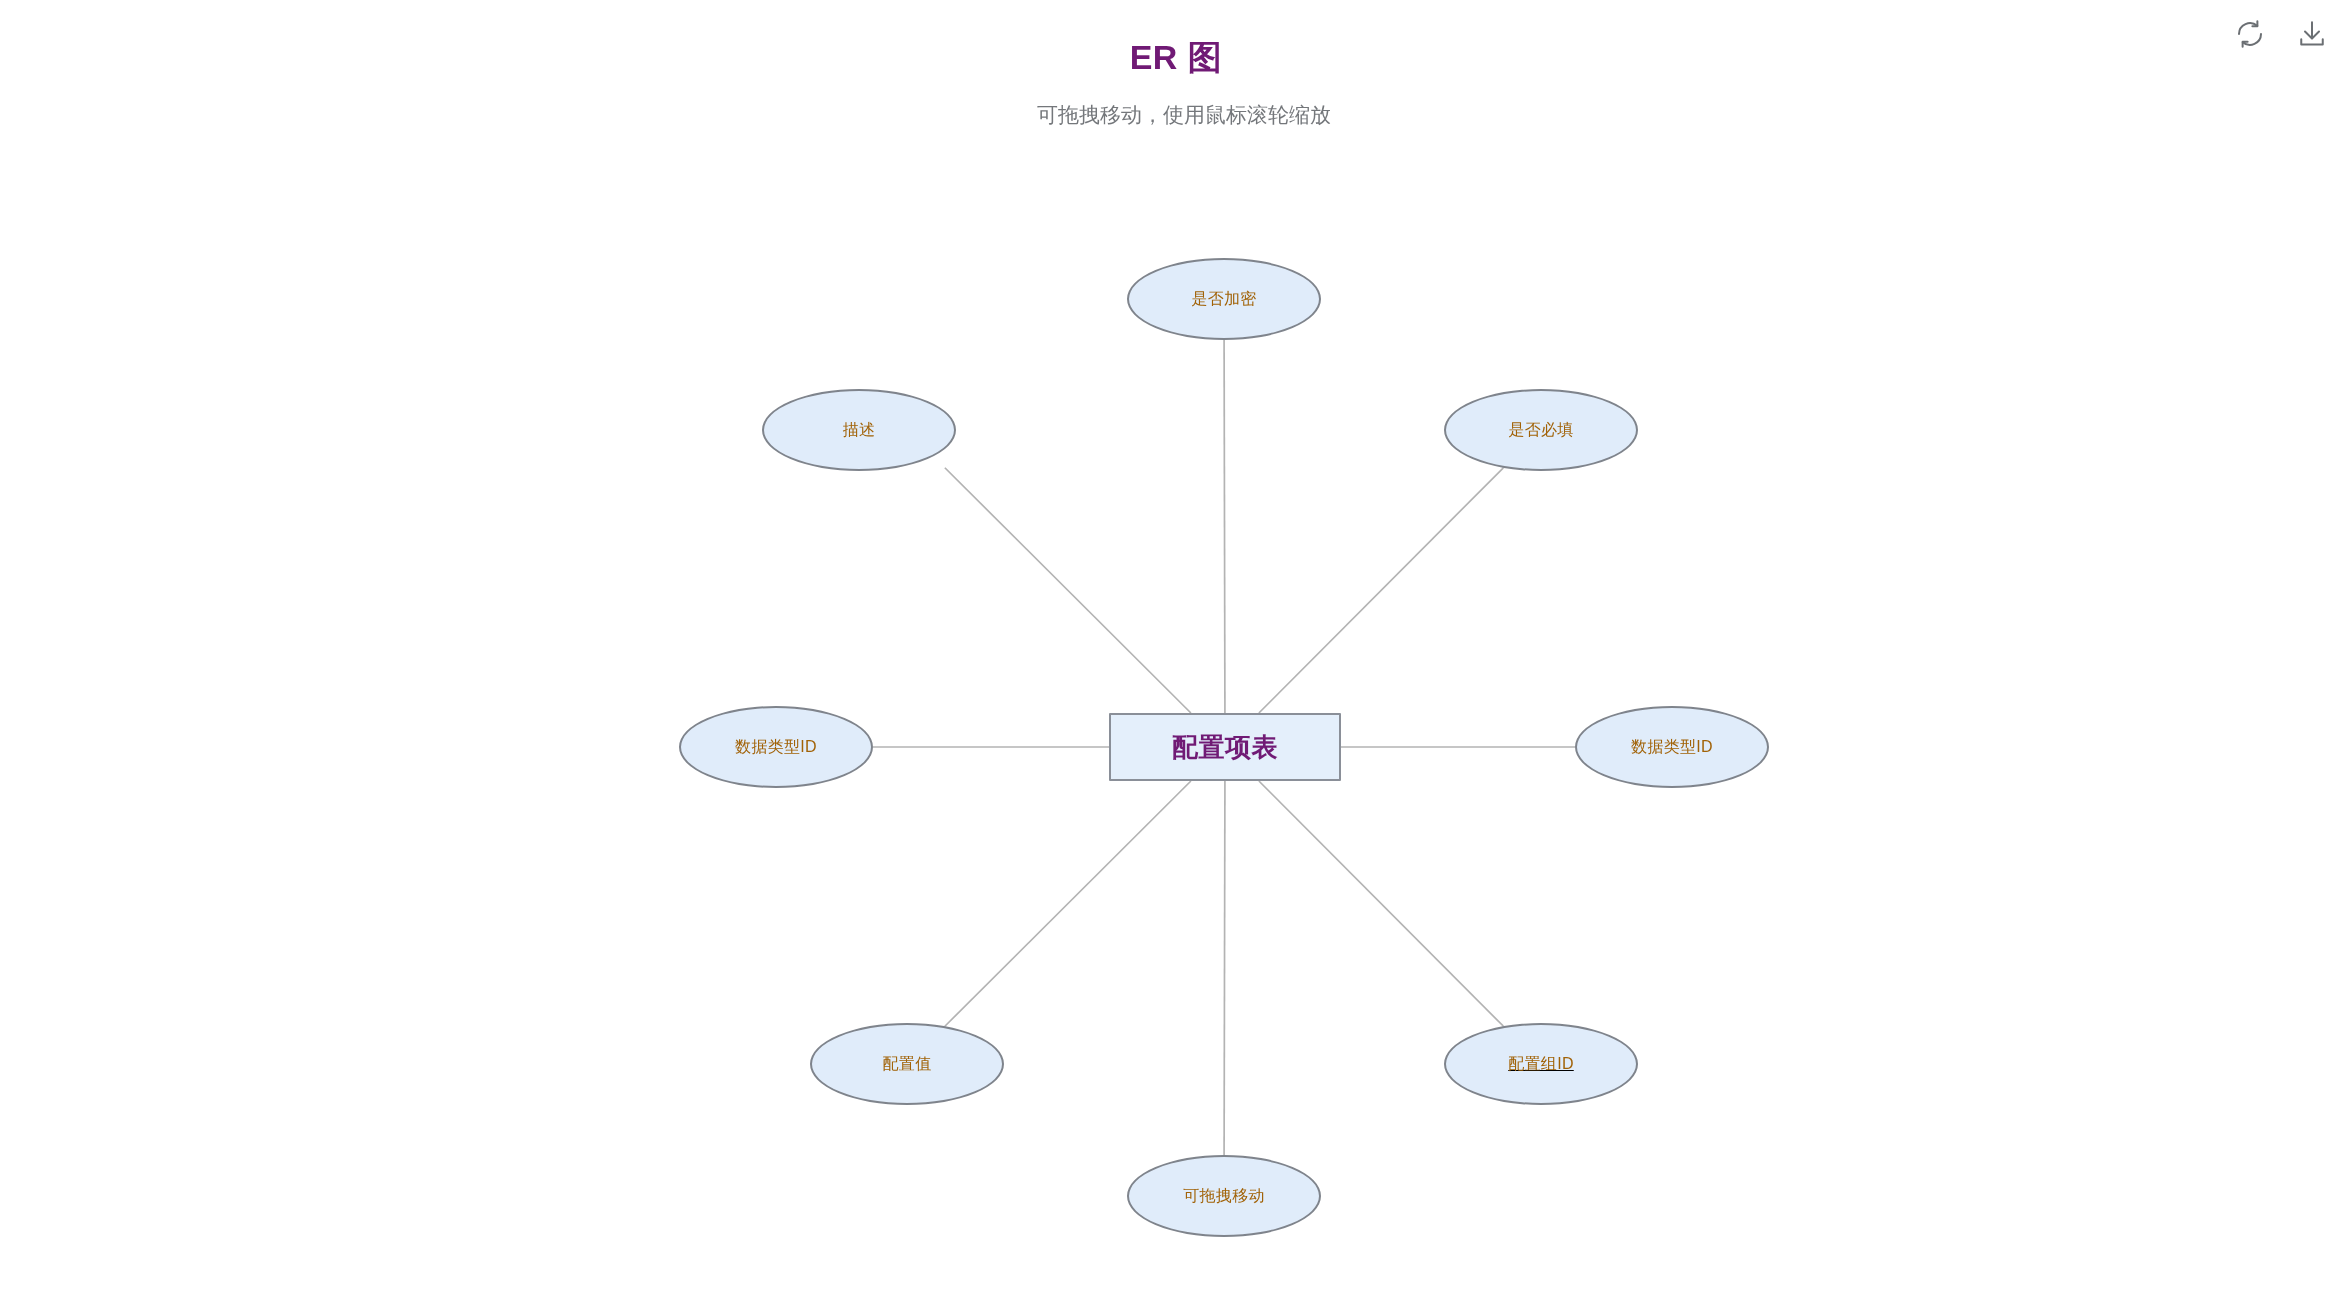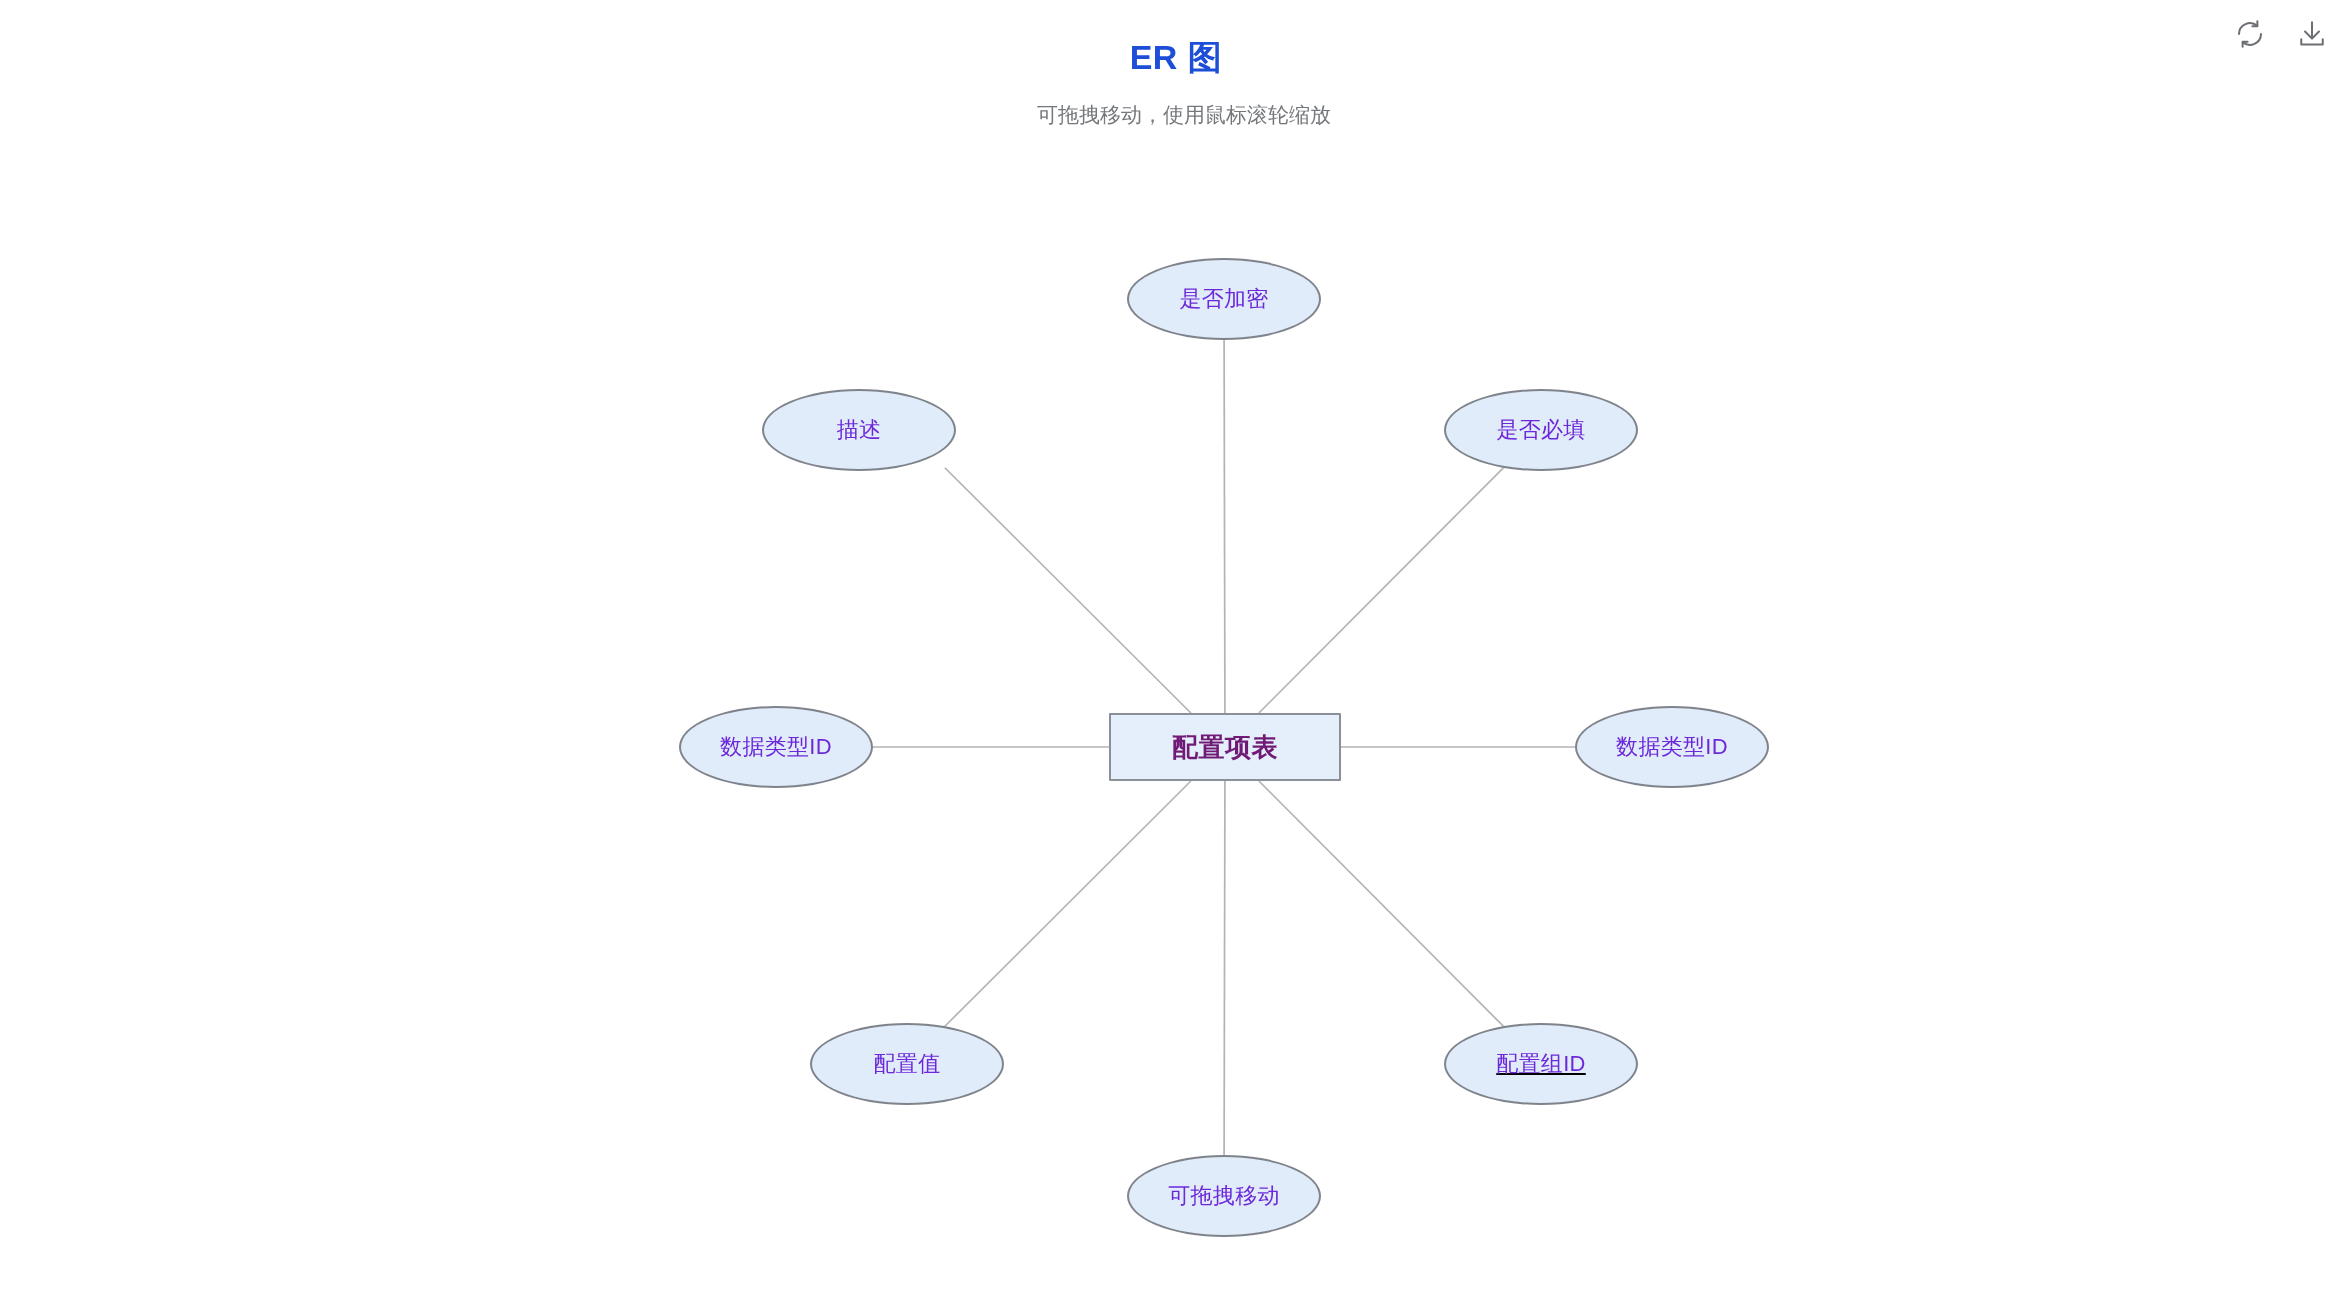--- a/index.html
+++ b/index.html
@@ -30,21 +30,21 @@
     pointer-events: none;
   }
 
   .page-title {
     position: absolute;
     top: 40px;
     left: 0;
     width: 2352px;
     font-size: 34px;
     font-weight: bold;
-    color: #1d4ed8;
+    color: #701a75;
     letter-spacing: 0.5px;
     line-height: 1;
   }
 
   .page-subtitle {
     position: absolute;
     top: 104px;
     left: 8px;
     width: 2352px;
     font-size: 21px;
@@ -122,23 +122,23 @@
 
   .attr-node {
     width: 194px;
     height: 82px;
     background: #e0ecfa;
     border: 2px solid #7f848c;
     border-radius: 50%;
   }
 
   .attr-node .node-label {
-    font-size: 22px;
+    font-size: 16px;
     font-weight: normal;
-    color: #6d28d9;
+    color: #a16207;
     letter-spacing: 0.3px;
   }
 </style>
 </head>
 <body>
 
 <div id="app">
 
   <div class="header">
     <div class="page-title">ER 图</div>

